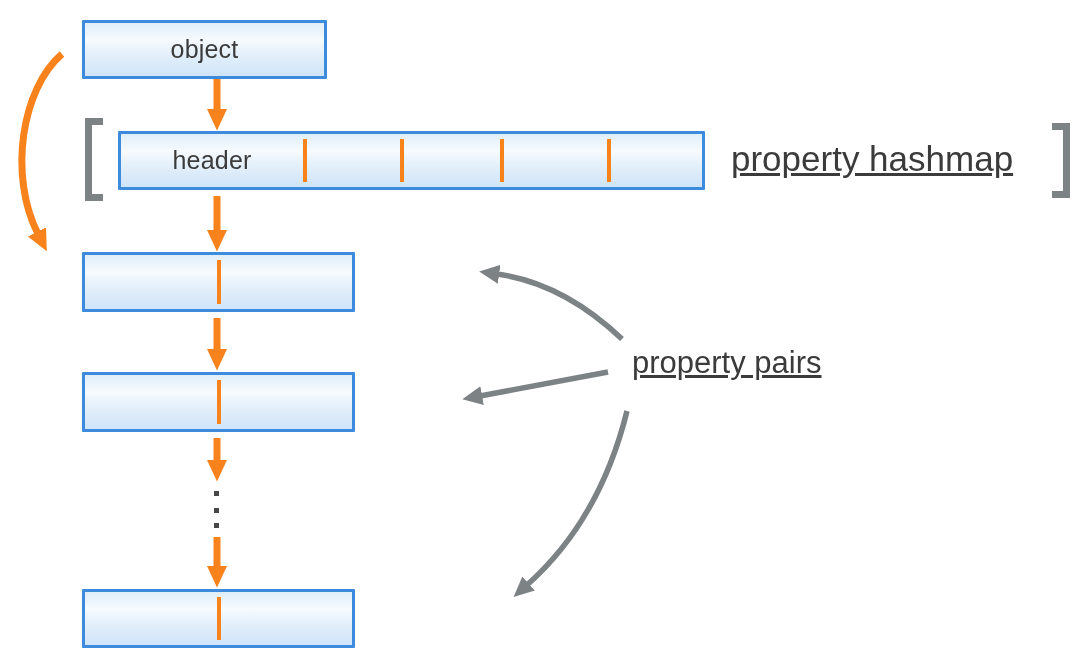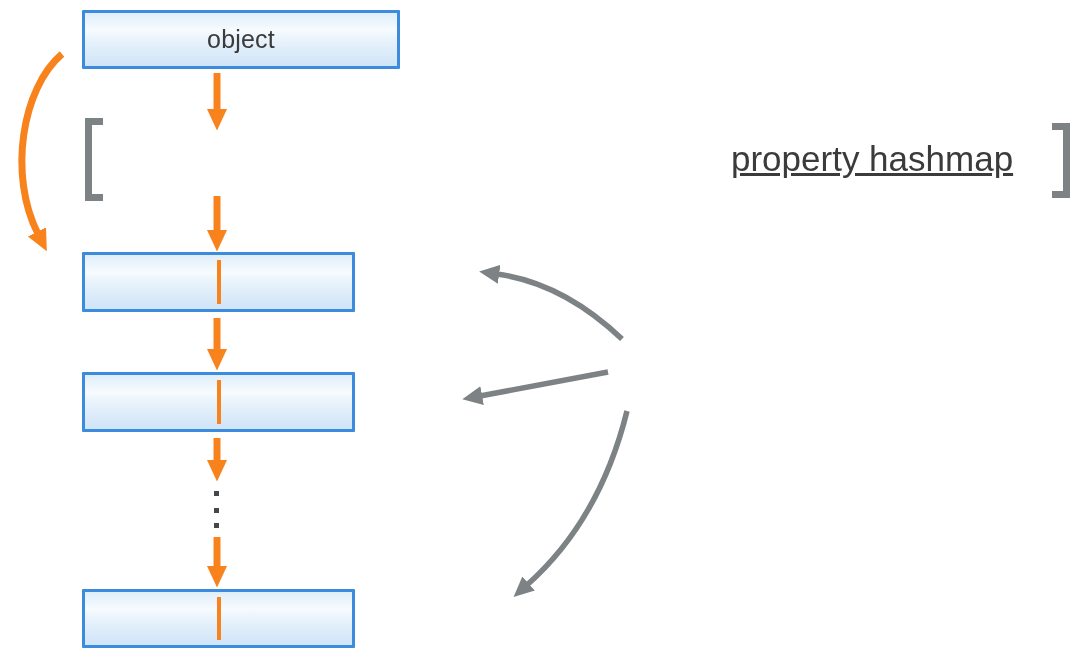--- a/index.html
+++ b/index.html
@@ -76,32 +76,40 @@
     </g>
 
     <path d="M 103 121.5 L 88.5 121.5 L 88.5 197.5 L 103 197.5" fill="none" stroke="#7d8285" stroke-width="7" stroke-linejoin="miter"></path>
     <path d="M 1052 126.5 L 1066.5 126.5 L 1066.5 194.5 L 1052 194.5" fill="none" stroke="#7d8285" stroke-width="7" stroke-linejoin="miter"></path>
 
     <path d="M 622 339 Q 563 283 497 274" fill="none" stroke="#7d8285" stroke-width="5.5" marker-end="url(#ah-gray)"></path>
     <line x1="608" y1="372" x2="480" y2="396" stroke="#7d8285" stroke-width="5.5" marker-end="url(#ah-gray)"></line>
     <path d="M 627 411 Q 600 520 527 585" fill="none" stroke="#7d8285" stroke-width="5.5" marker-end="url(#ah-gray)"></path>
   </svg>
 
-  <div class="box" style="left:82px;top:10px;width:318px;height:59px;">
+  <div class="box" style="left:82px;top:20px;width:245px;height:59px;">
     <div class="box-label full">object</div>
   </div>
 
+  <div class="box" style="left:118px;top:131px;width:587px;height:59px;">
+    <div class="box-label" style="left:0;top:0;width:182px;height:100%;">header</div>
+    <div class="cell-divider" style="left:182px;"></div>
+    <div class="cell-divider" style="left:279px;"></div>
+    <div class="cell-divider" style="left:379px;"></div>
+    <div class="cell-divider" style="left:486px;"></div>
+  </div>
 
   <div class="box" style="left:82px;top:252px;width:273px;height:60px;">
     <div class="cell-divider" style="left:calc(50% - 2px);"></div>
   </div>
 
   <div class="box" style="left:82px;top:372px;width:273px;height:60px;">
     <div class="cell-divider" style="left:calc(50% - 2px);"></div>
   </div>
 
   <div class="box" style="left:82px;top:589px;width:273px;height:59px;">
     <div class="cell-divider" style="left:calc(50% - 2px);"></div>
   </div>
 
   <div id="label-hashmap" class="annotation">property hashmap</div>
+  <div id="label-pairs" class="annotation">property pairs</div>
 
 </div>
 
 </body></html>

